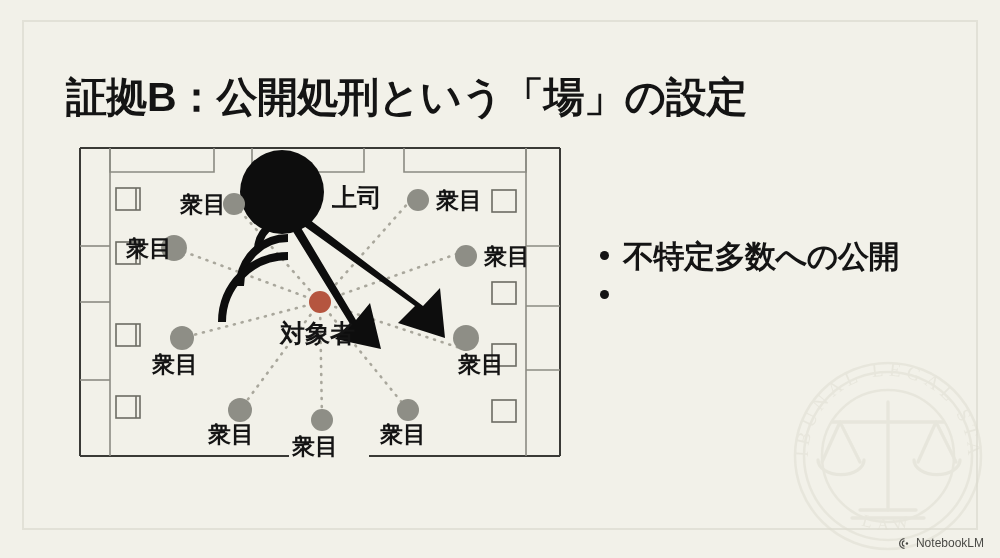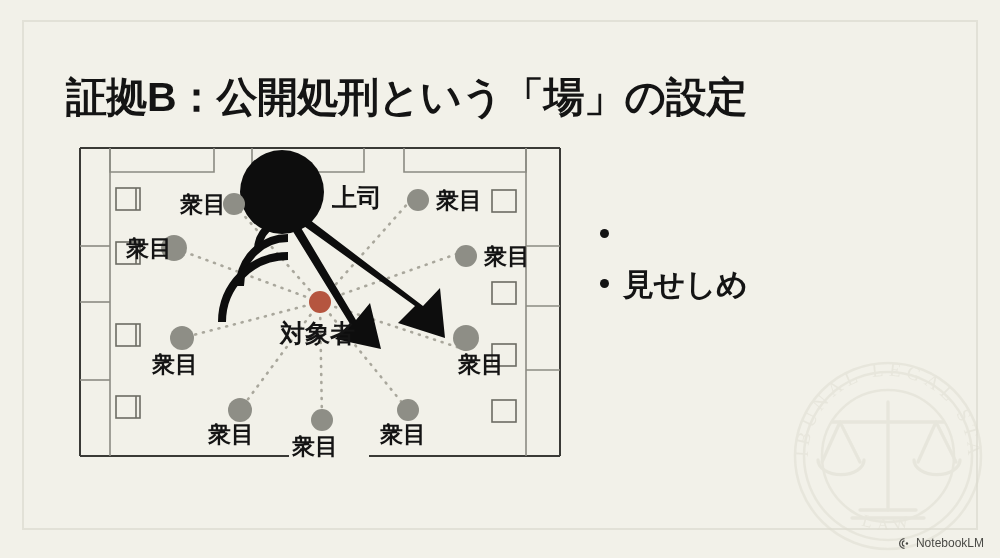--- a/index.html
+++ b/index.html
@@ -215,24 +215,24 @@
       <text class="dg-label" x="306" y="300" font-size="23">衆目</text>
       <text class="dg-label" x="384" y="230" font-size="23">衆目</text>
       <text class="dg-label" x="410" y="122" font-size="23">衆目</text>
       <text class="dg-label" x="362" y="66" font-size="23">衆目</text>
     </svg>
   </div>
 
   <div id="bullets">
     <div class="bullet">
       <span class="dot"></span>
+      <span>不特定多数への公開</span>
     </div>
     <div class="bullet">
       <span class="dot"></span>
-      <span>見せしめ</span>
     </div>
   </div>
 
 
   <div id="nblm">
     <svg class="mark" width="13" height="13" viewBox="0 0 24 24">
       <path d="M12 3 C7 3 3 7 3 12 C3 17 7 21 12 21" fill="none" stroke="#4a4a46" stroke-width="2.2"></path>
       <path d="M12 7 C9.8 7 8 8.8 8 12 C8 15.2 9.8 17 12 17" fill="none" stroke="#4a4a46" stroke-width="2.2"></path>
       <circle cx="16.5" cy="12" r="2.2" fill="#4a4a46"></circle>
     </svg>

